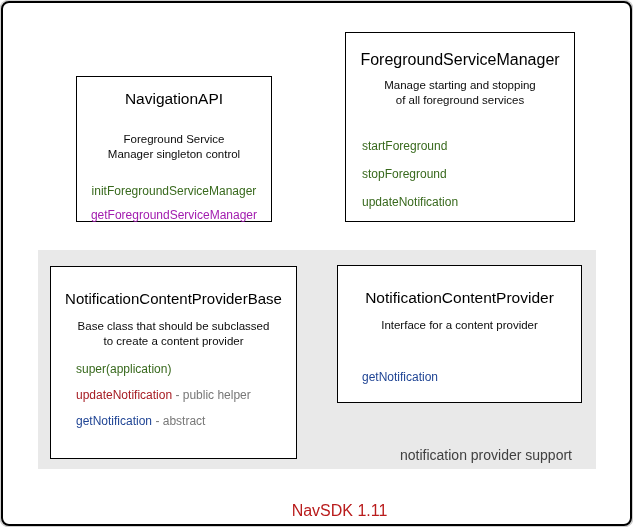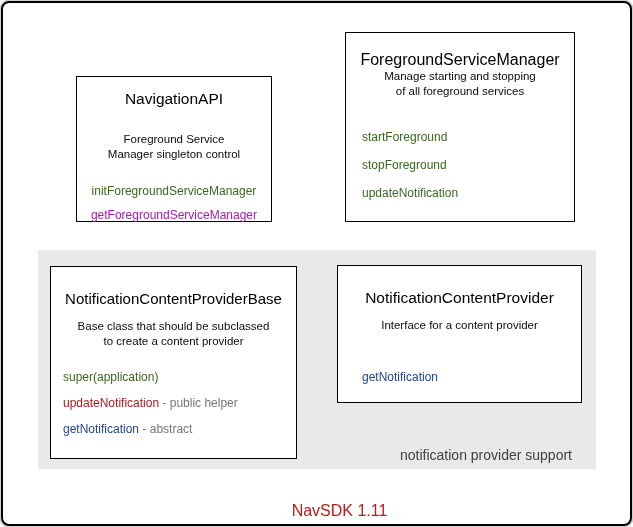--- a/index.html
+++ b/index.html
@@ -66,28 +66,28 @@
     white-space: nowrap;
   }
 
   #box-nav { left: 76px; top: 76px; width: 196px; height: 146px; padding-top: 12px; }
   #box-nav .box-desc { margin-top: 24px; }
   #box-nav .methods { margin-top: 23px; text-align: center; }
   #box-nav .method { margin-bottom: 11px; text-align: center; }
 
   #box-fsm { left: 345px; top: 32px; width: 230px; height: 190px; padding-top: 17px; }
   #box-fsm .box-title { font-size: 16px; }
-  #box-fsm .box-desc { }
+  #box-fsm .box-desc { margin-top: 9px; }
   #box-fsm .methods { margin-top: 32px; padding-left: 16px; }
   #box-fsm .method { margin-bottom: 15px; }
 
   #box-ncpb { left: 50px; top: 266px; width: 247px; height: 193px; padding-top: 22px; }
   #box-ncpb .box-title { font-size: 15px; }
   #box-ncpb .box-desc { margin-top: 11px; }
-  #box-ncpb .methods { margin-top: 22px; padding-left: 12px; }
+  #box-ncpb .methods { margin-top: 14px; padding-left: 25px; }
   #box-ncpb .method { margin-bottom: 13px; }
 
   #box-ncp { left: 337px; top: 265px; width: 245px; height: 138px; padding-top: 22px; }
   #box-ncp .box-desc { margin-top: 11px; }
   #box-ncp .methods { margin-top: 38px; padding-left: 24px; }
 
   .footer-caption {
     position: absolute;
     left: 0;
     top: 502px;

